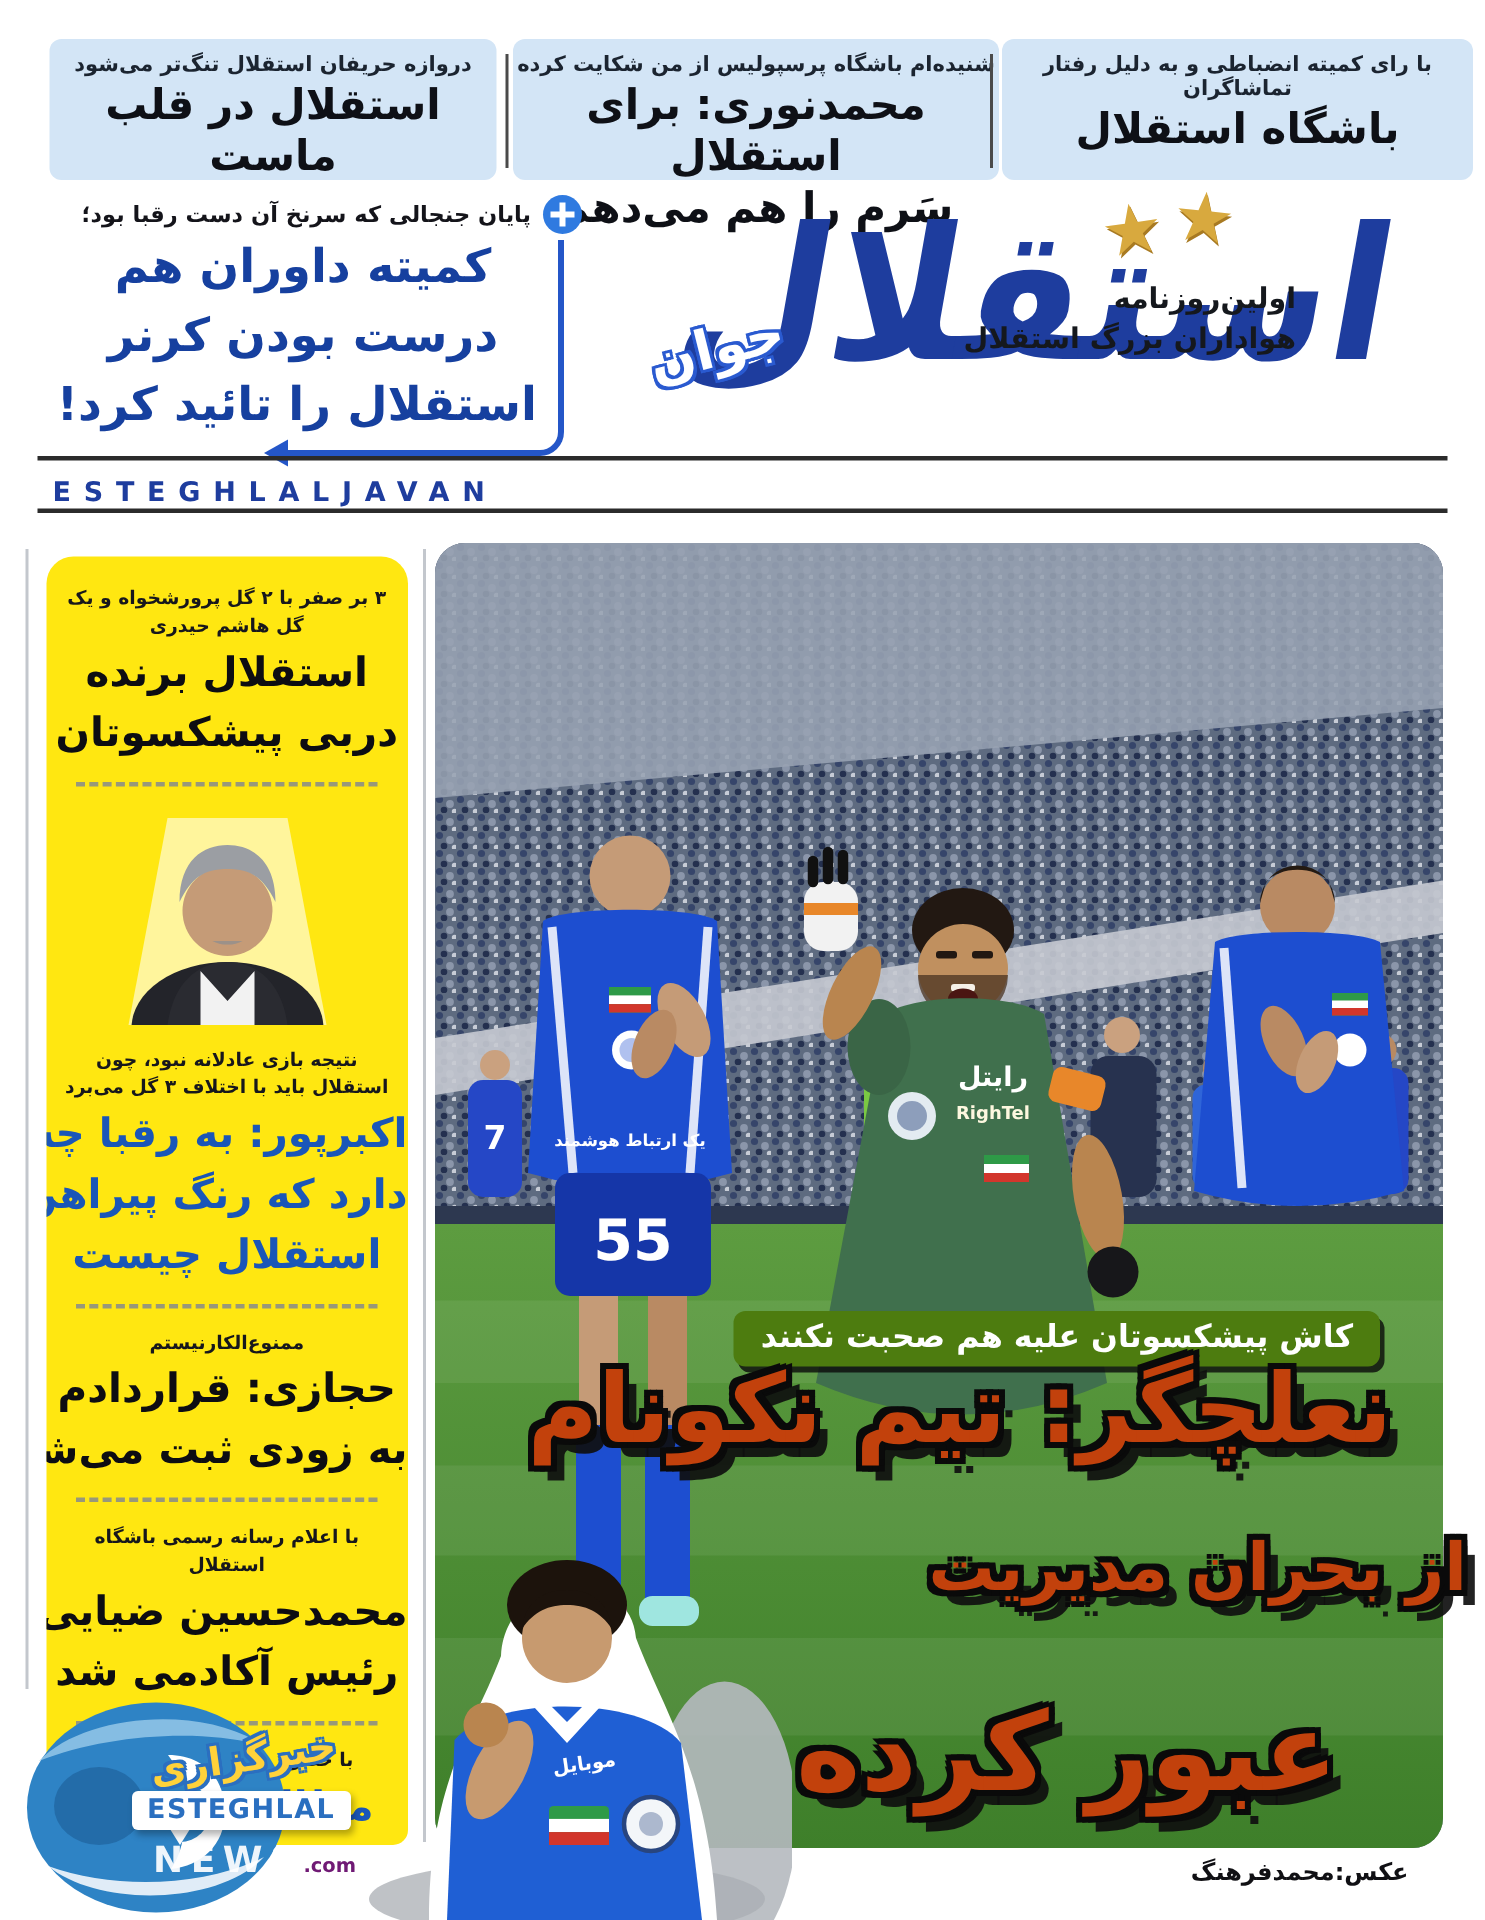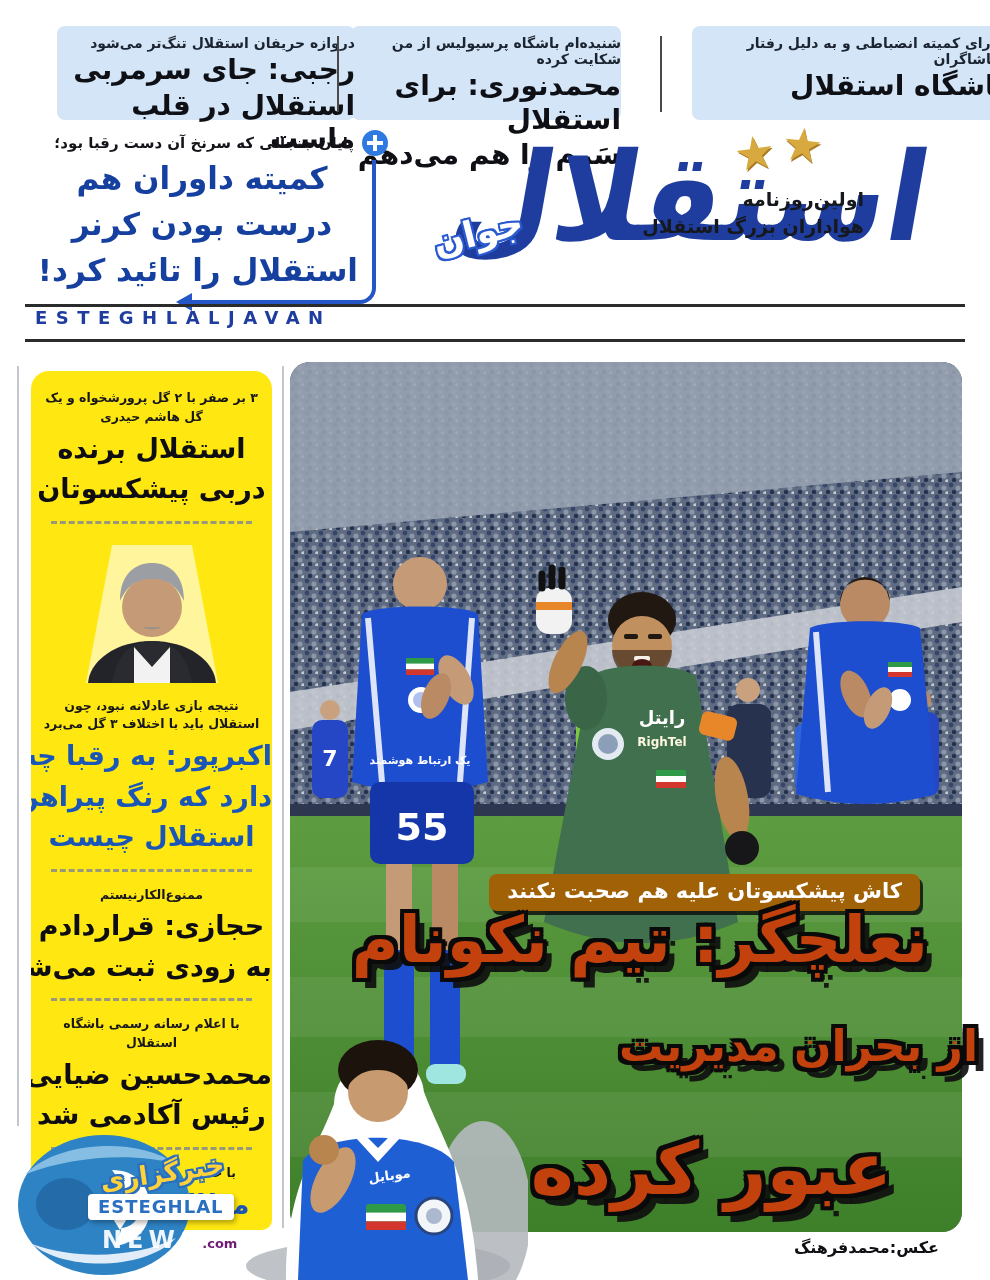--- a/index.html
+++ b/index.html
@@ -1,23 +1,23 @@
 <!DOCTYPE html>
 <html lang="fa" dir="rtl"><head>
 <meta charset="utf-8">
 <style>
   html,body{margin:0;padding:0;background:#e9e9e9;}
   .page{
     position:relative;width:990px;height:1280px;margin:0 auto;background:#ffffff;
     overflow:hidden;font-family:"DejaVu Sans",sans-serif;direction:rtl;
   }
   
-  .band-col{position:absolute;top:26px;height:94px;background:#d3e5f6;border-radius:8px;text-align:right;box-sizing:border-box;margin-left:24px;}
+  .band-col{position:absolute;top:26px;height:94px;background:#d3e5f6;border-radius:8px;text-align:center;box-sizing:border-box;}
   .band-col.c0{left:668px;width:314px;}
-  .band-col.c1{left:327px;width:270px;}
+  .band-col.c1{left:342px;width:324px;}
   .band-col.c2{left:33px;width:298px;}
   .vsep{position:absolute;top:36px;height:76px;width:2px;background:#4a4a4a;}
   .vsep.s0{left:660px;} .vsep.s1{left:337px;}
   .band-kicker{margin-top:9px;font-size:14px;font-weight:bold;color:#1b2430;}
   .band-line{font-size:28px;font-weight:900;color:#0e1016;line-height:1.2;letter-spacing:-0.5px;margin-top:2px;}
   
   .mast-left{position:absolute;left:18px;top:134px;width:392px;}
   .mast-kicker{text-align:right;padding-right:56px;font-size:15px;font-weight:bold;color:#14141a;}
   .plus-icon{position:absolute;right:22px;top:-4px;width:26px;height:26px;background:#2f7ae0;border-radius:50%;}
   .plus-icon::before,.plus-icon::after{content:"";position:absolute;background:#fff;}
@@ -34,40 +34,40 @@
   .logo-text{position:absolute;left:0;right:30px;top:10px;text-align:center;font-size:116px;font-weight:900;color:#1e3d9e;
     transform:skewX(-10deg) scaleY(1.06);line-height:1.1;}
   .logo-badge{position:absolute;left:4px;top:88px;font-size:36px;font-weight:900;color:#ffffff;transform:rotate(-14deg);
     text-shadow:-2px -2px 0 #2a5ad0,2px -2px 0 #2a5ad0,-2px 2px 0 #2a5ad0,2px 2px 0 #2a5ad0,0 -2px 0 #2a5ad0,0 2px 0 #2a5ad0,-2px 0 0 #2a5ad0,2px 0 0 #2a5ad0;}
   .star{position:absolute;font-size:46px;color:#d8a93e;text-shadow:1px 2px 0 #a87a22;}
   .star.st1{left:306px;top:2px;transform:rotate(-8deg);}
   .star.st2{left:354px;top:-6px;transform:rotate(6deg);}
   .logo-tagline{position:absolute;right:120px;top:62px;text-align:right;font-size:19px;font-weight:bold;color:#15181d;line-height:1.4;}
   
   .date-bar{position:absolute;left:25px;top:304px;width:940px;height:38px;box-sizing:border-box;
-    border-top:3px solid #2b2b2b;border-bottom:3px solid #2b2b2b;display:flex;align-items:flex-start;
+    border-top:3px solid #2b2b2b;border-bottom:3px solid #2b2b2b;display:flex;align-items:flex-end;
     justify-content:space-between;direction:ltr;padding:0 10px;}
   .date-latin{color:#1e3d9e;font-weight:bold;font-size:18px;letter-spacing:8.5px;}
   .date-persian{direction:rtl;font-size:14.5px;font-weight:bold;color:#15151a;}
   
   .frame-a{position:absolute;left:17px;top:366px;width:2px;height:760px;background:#c3c7cd;}
   .frame-b{position:absolute;left:282px;top:366px;width:2px;height:862px;background:#c3c7cd;}
   
   .sidebar{position:absolute;left:31px;top:371px;width:241px;height:859px;background:#ffe711;
     border-radius:18px 18px 10px 10px;z-index:2;box-sizing:border-box;text-align:center;overflow:hidden;}
   .sb-kicker{font-size:12.5px;font-weight:900;color:#17171c;margin:14px 8px 2px;line-height:1.5;}
   .sb-kicker.first{margin-top:18px;}
   .sb-line{font-size:27px;font-weight:900;color:#0d0d12;line-height:1.5;letter-spacing:-0.5px;white-space:nowrap;}
   .sb-line.blue{color:#1a56b8;}
   .sb-sep{border:none;border-top:3px dashed #98987a;margin:11px 20px;}
   .portrait{width:212px;height:148px;margin:8px auto 0;display:block;}
   
   .photo{position:absolute;left:290px;top:362px;width:672px;height:870px;border-radius:20px;overflow:hidden;z-index:1;background:#6e7a8c;}
   
-  .red-kicker{position:absolute;right:70px;top:874px;z-index:6;background:#a16207;color:#ffffff;font-size:21px;
+  .red-kicker{position:absolute;right:70px;top:874px;z-index:6;background:#4d7c0f;color:#ffffff;font-size:21px;
     font-weight:900;padding:5px 18px 8px;border-radius:8px;box-shadow:3px 4px 0 rgba(10,10,10,0.8);}
   .hl{position:absolute;z-index:6;font-weight:900;color:#c2410c;letter-spacing:-1px;white-space:nowrap;
     text-shadow:-4px -4px 0 #0a0a0a,0 -4px 0 #0a0a0a,4px -4px 0 #0a0a0a,-4px 0 0 #0a0a0a,4px 0 0 #0a0a0a,
       -4px 4px 0 #0a0a0a,0 4px 0 #0a0a0a,4px 4px 0 #0a0a0a,9px 10px 0 rgba(15,15,15,0.92);}
   .hl1{top:903px;right:62px;font-size:64px;}
   .hl2{top:1020px;right:12px;font-size:44px;}
   .hl3{top:1126px;right:98px;font-size:73px;}
   .credit{position:absolute;right:51px;top:1238px;font-size:16px;font-weight:900;color:#101014;z-index:6;}
   
   .inset{position:absolute;left:228px;top:1028px;width:300px;height:252px;z-index:3;}
@@ -90,21 +90,20 @@
     <div class="band-kicker">با رای کمیته انضباطی و به دلیل رفتار تماشاگران</div>
     <div class="band-line">باشگاه استقلال</div>
   </div>
   <div class="band-col c1">
     <div class="band-kicker">شنیده‌ام باشگاه پرسپولیس از من شکایت کرده</div>
     <div class="band-line">محمدنوری: برای استقلال</div>
     <div class="band-line">سَرم را هم می‌دهم</div>
   </div>
   <div class="band-col c2">
     <div class="band-kicker">دروازه حریفان استقلال تنگ‌تر می‌شود</div>
-    <div class="band-line">رجبی: جای سرمربی</div>
     <div class="band-line">استقلال در قلب ماست</div>
   </div>
   <div class="vsep s0"></div>
   <div class="vsep s1"></div>
 
   <div class="mast-left">
     <span class="plus-icon"></span>
     <div class="mast-kicker">پایان جنجالی که سرنخ آن دست رقبا بود؛</div>
     <div class="bracket"></div>
     <div class="mast-lines">

